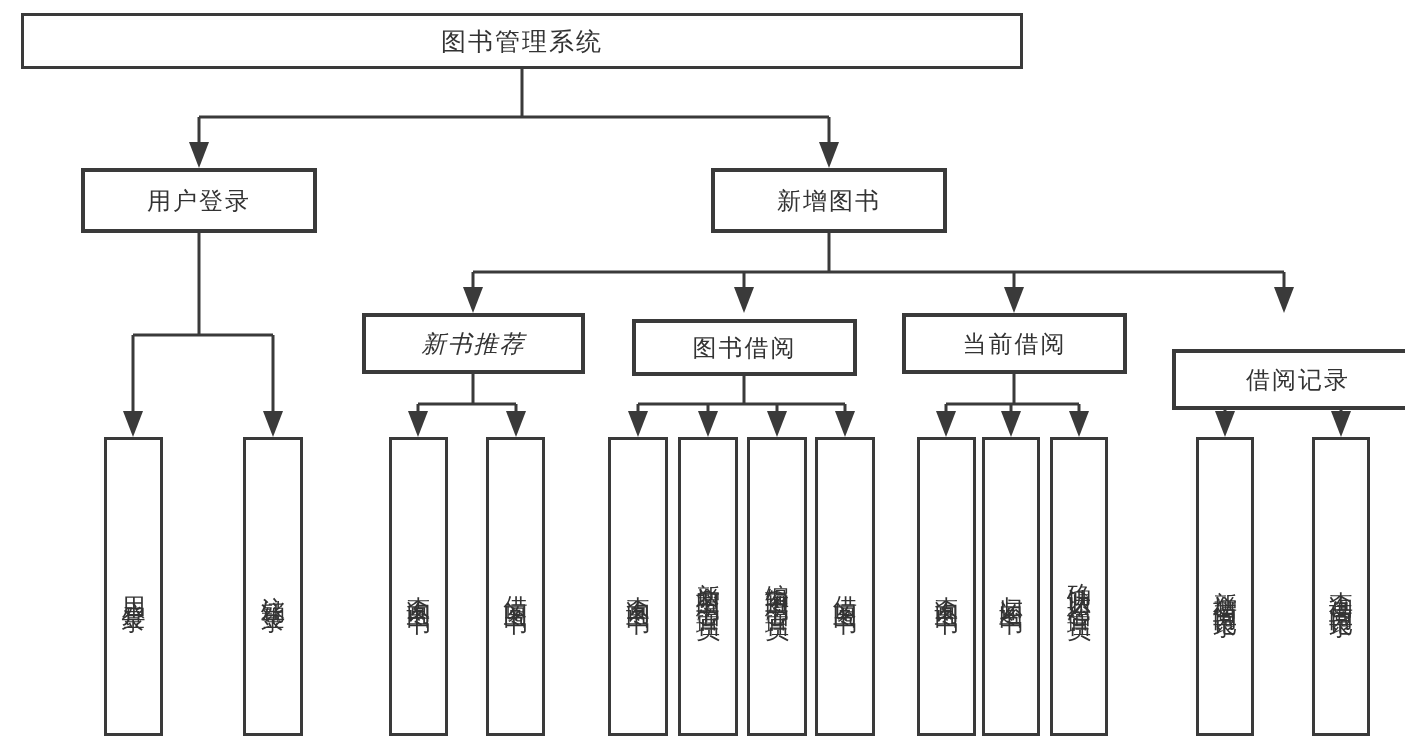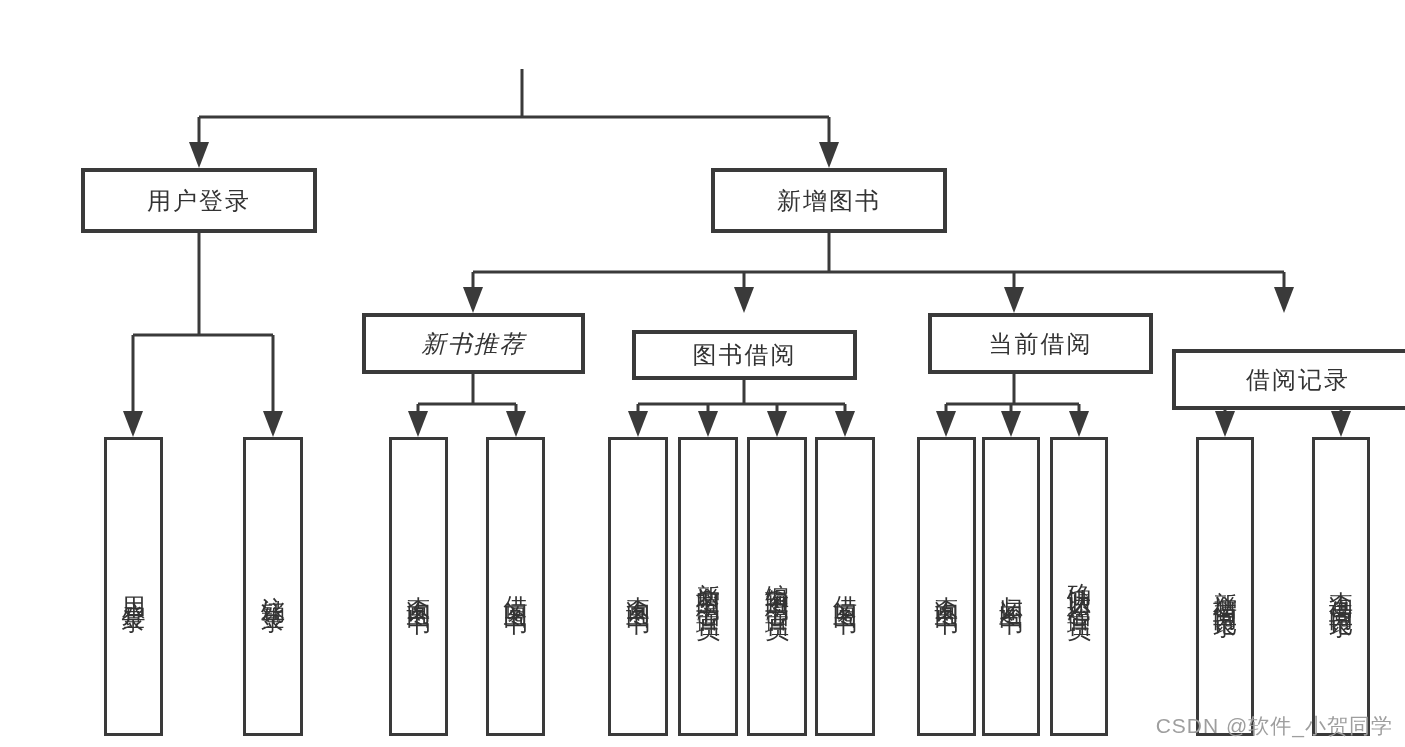--- a/index.html
+++ b/index.html
@@ -89,41 +89,41 @@
       <polygon points="1001,411 1021,411 1011,437"></polygon>
       <polygon points="1069,411 1089,411 1079,437"></polygon>
     </g>
     <g>
       <path d="M1284 374 V404 M1225 404 H1341 M1225 404 V415 M1341 404 V415"></path>
       <polygon points="1215,411 1235,411 1225,437"></polygon>
       <polygon points="1331,411 1351,411 1341,437"></polygon>
     </g>
   </svg>
 
+  <div class="node root-node" style="left:21px;top:13px;width:1002px;height:56px;">图书管理系统</div>
 
   <div class="node l2" style="left:81px;top:168px;width:236px;height:65px;">用户登录</div>
   <div class="node l2" style="left:711px;top:168px;width:236px;height:65px;">新增图书</div>
 
   <div class="node l3" style="left:362px;top:313px;width:223px;height:61px;font-style:italic;">新书推荐</div>
-  <div class="node l3" style="left:632px;top:330px;width:225px;height:50px;">图书借阅</div>
-  <div class="node l3" style="left:902px;top:313px;width:225px;height:61px;margin-left:26px;">当前借阅</div>
+  <div class="node l3" style="left:632px;top:319px;width:225px;height:57px;">图书借阅</div>
+  <div class="node l3" style="left:902px;top:313px;width:225px;height:61px;">当前借阅</div>
   <div class="node l3" style="left:1172px;top:313px;width:252px;height:61px;margin-top:36px;">借阅记录</div>
 
   <div class="node leaf" style="left:104px;top:437px;width:59px;height:299px;">用户登录</div>
   <div class="node leaf" style="left:243px;top:437px;width:60px;height:299px;">注销登录</div>
 
   <div class="node leaf" style="left:389px;top:437px;width:59px;height:299px;">查询图书</div>
   <div class="node leaf" style="left:486px;top:437px;width:59px;height:299px;">借阅图书</div>
 
   <div class="node leaf" style="left:608px;top:437px;width:60px;height:299px;">查询图书</div>
   <div class="node leaf" style="left:678px;top:437px;width:60px;height:299px;">新增图书（管理员）</div>
   <div class="node leaf" style="left:747px;top:437px;width:60px;height:299px;">编辑图书（管理员）</div>
   <div class="node leaf" style="left:815px;top:437px;width:60px;height:299px;">借阅图书</div>
 
   <div class="node leaf" style="left:917px;top:437px;width:59px;height:299px;">查询图书</div>
   <div class="node leaf" style="left:982px;top:437px;width:58px;height:299px;">归还图书</div>
   <div class="node leaf" style="left:1050px;top:437px;width:58px;height:299px;">确认归还（管理员）</div>
 
   <div class="node leaf" style="left:1196px;top:437px;width:58px;height:299px;">新增借阅记录</div>
   <div class="node leaf" style="left:1312px;top:437px;width:58px;height:299px;">查询借阅记录</div>
 
-  <div id="watermark">CSDN @软件_小贺同学</div>
 </div>
 
 </body></html>

